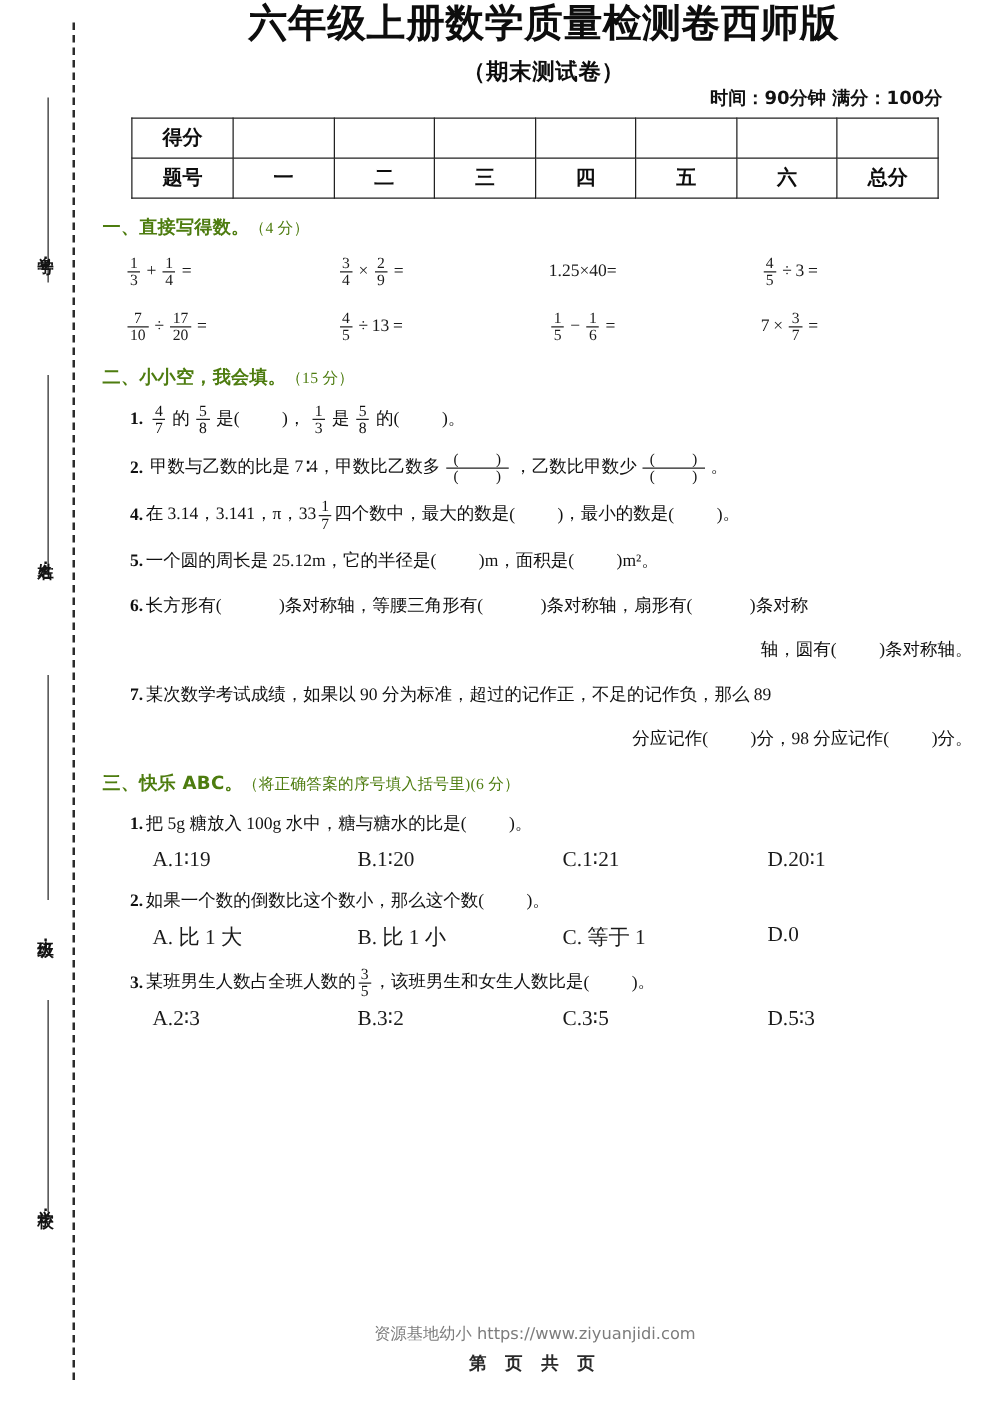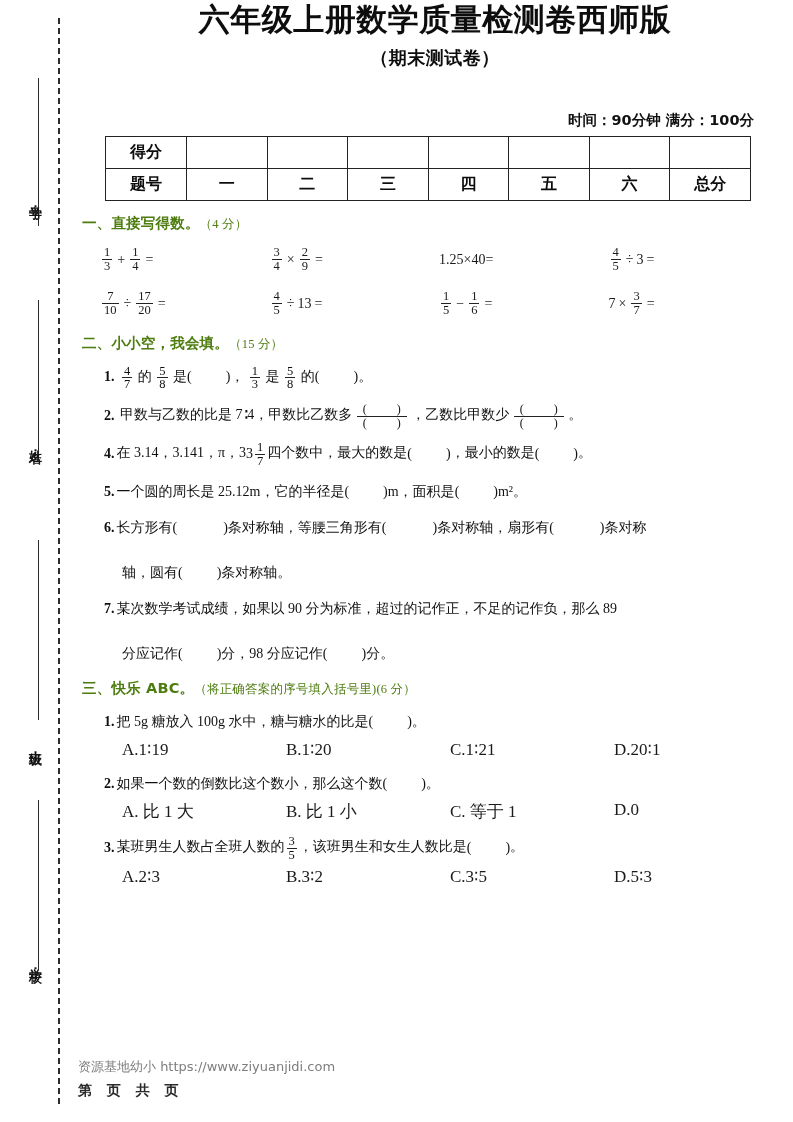--- a/index.html
+++ b/index.html
@@ -70,21 +70,20 @@
     font-size: 18px;
     margin-top: 6px;
   }
 
   .meta-line {
     text-align: right;
     font-family: "DejaVu Sans", sans-serif;
     font-size: 14.5px;
     font-weight: 600;
     color: #111;
-    margin-top: 42px;
     padding-right: 24px;
   }
 
   
   table.score {
     border-collapse: collapse;
     margin: 6px auto 0 auto;
     width: 646px;
     table-layout: fixed;
   }
@@ -165,42 +164,42 @@
 
   
   .q {
     padding-left: 26px;
     margin-top: 12px;
     font-size: 14px;
     line-height: 1.75;
     color: #111;
   }
   .q .idx { font-weight: 700; margin-right: 2px; }
-  .q.indent2 { padding-left: 44px; margin-top: 20px; }
+  .q.indent2 { padding-left: 44px; margin-top: 10px; text-align: right; }
   .blank { display: inline-block; }
   .blank::before { content: "("; }
   .blank::after { content: ")"; }
   .blank i { display: inline-block; width: 34px; font-style: normal; }
   .blank.wide i { width: 46px; }
 
   .opts {
     display: flex;
     padding-left: 44px;
     margin-top: 4px;
     font-size: 17px;
   }
   .opts .opt { flex: 1 1 0; }
 
   
   .footer {
     position: absolute;
     left: 0;
     right: 0;
     bottom: 22px;
-    text-align: left;
+    text-align: center;
   }
   .watermark {
     font-family: "DejaVu Sans", sans-serif;
     font-size: 13px;
     color: #7d7d7d;
   }
   .pagenum {
     margin-top: 6px;
     font-family: "DejaVu Sans", sans-serif;
     font-weight: 700;

